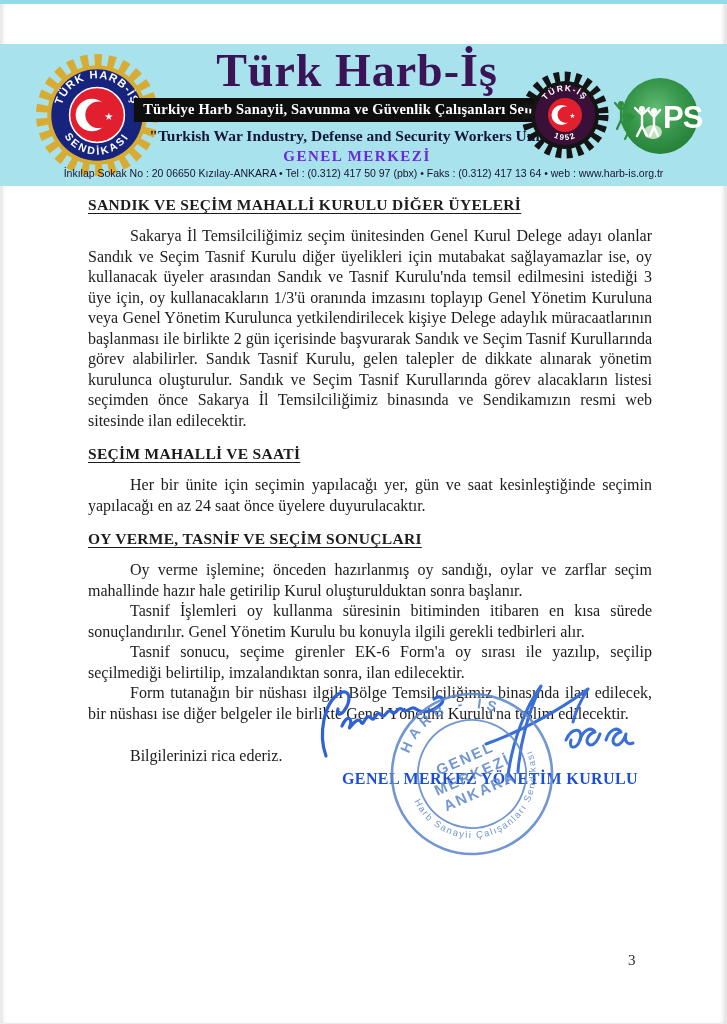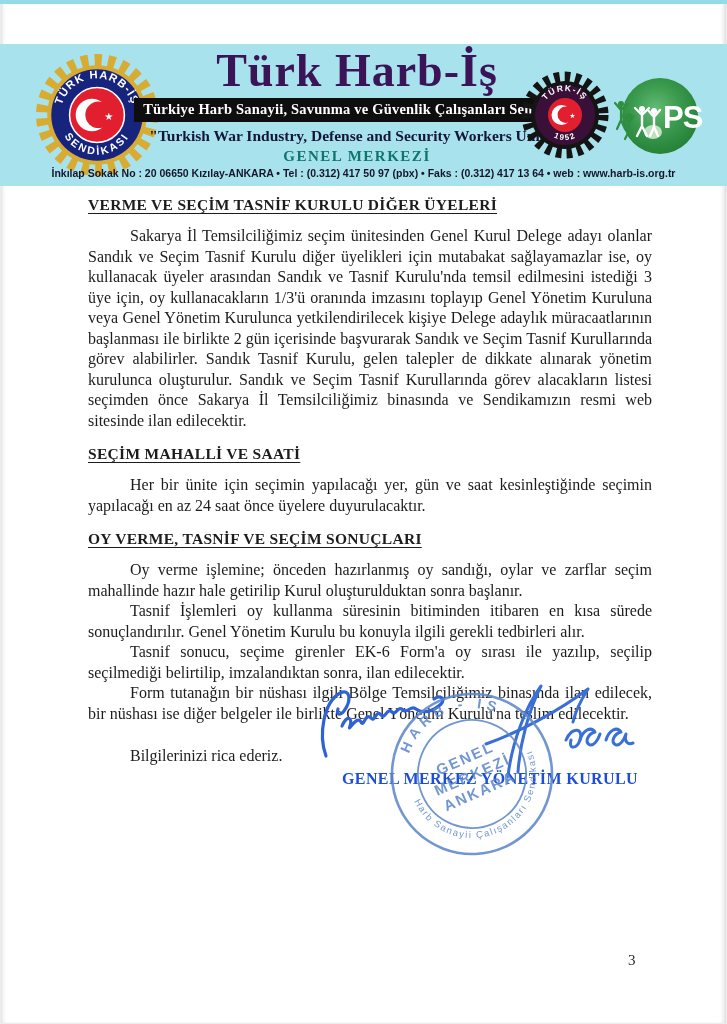--- a/index.html
+++ b/index.html
@@ -12,23 +12,23 @@
   .top-strip{position:absolute;top:0;left:0;right:0;height:4px;background:#93dbe8;}
   
   .band{position:absolute;top:44px;left:0;right:0;height:142px;background:#a8e2ec;}
   .union-logo{position:absolute;left:34px;top:8px;width:126px;height:126px;}
   .turkis-logo{position:absolute;left:520px;top:26px;width:90px;height:90px;}
   .psi-logo{position:absolute;left:612px;top:30px;width:92px;height:88px;}
   .head-center{position:absolute;left:152px;top:2px;width:410px;display:flex;flex-direction:column;align-items:center;}
   .main-title{font-size:46px;font-weight:bold;color:#3b1457;letter-spacing:1px;line-height:50px;white-space:nowrap;}
   .banner{background:#0e0e0e;color:#ffffff;font-size:14.5px;font-weight:bold;padding:3px 9px 4px;margin-top:2px;white-space:nowrap;letter-spacing:.2px;}
   .subtitle-en{margin-top:5px;font-size:15.5px;font-weight:bold;color:#15153a;white-space:nowrap;}
-  .office{margin-top:3px;font-size:15px;font-weight:bold;color:#0f766e;letter-spacing:1.5px;}
+  .office{margin-top:3px;font-size:15px;font-weight:bold;color:#6d28d9;letter-spacing:1.5px;}
   .address{position:absolute;left:0;right:0;top:123px;text-align:center;
-    font-family:"Liberation Sans", sans-serif;font-size:10.5px;font-weight:bold;color:#15152a;}
+    font-family:"Liberation Sans", sans-serif;font-size:10.5px;font-weight:normal;color:#15152a;}
   
   .doc-body{position:absolute;left:88px;top:196px;width:564px;}
   .sec-heading{font-size:15.5px;font-weight:bold;letter-spacing:.3px;
     text-decoration:underline;text-underline-offset:3px;margin:14px 0 12px 0;}
   .sec-heading.first{margin-top:0;}
   .doc-body p{margin:0;font-size:16px;line-height:20.5px;text-align:justify;text-indent:42px;}
   .closing{margin-top:22px !important;text-align:right;}
   
   .sig-left{position:absolute;left:312px;top:684px;width:150px;height:80px;}
   .sig-right{position:absolute;left:448px;top:680px;width:200px;height:100px;}
@@ -115,21 +115,21 @@
         <circle cx="42" cy="37" r="3" fill="#ffffff" stroke="none"></circle>
         <path d="M42,40 L42,53 M42,43 L36,36 M42,43 L48,36 M42,53 L38,62 M42,53 L46,62"></path>
       </g>
       <text x="51" y="54" font-family="Liberation Sans, sans-serif" font-size="31" font-weight="bold" fill="#ffffff" letter-spacing="-1">PSI</text>
     </svg>
 
     <div class="address">İnkılap Sokak No : 20  06650 Kızılay-ANKARA  • Tel : (0.312) 417 50 97 (pbx) • Faks : (0.312) 417 13 64 • web : www.harb-is.org.tr</div>
   </div>
 
   <div class="doc-body">
-    <div class="sec-heading first">VERME VE SEÇİM TASNİF KURULU DİĞER ÜYELERİ</div>
+    <div class="sec-heading first">SANDIK VE SEÇİM MAHALLİ KURULU DİĞER ÜYELERİ</div>
     <p>Sakarya İl Temsilciliğimiz seçim ünitesinden Genel Kurul Delege adayı olanlar Sandık ve Seçim Tasnif Kurulu diğer üyelikleri için mutabakat sağlayamazlar ise, oy kullanacak üyeler arasından Sandık ve Tasnif Kurulu'nda temsil edilmesini istediği 3 üye için, oy kullanacakların 1/3'ü oranında imzasını toplayıp Genel Yönetim Kuruluna veya Genel Yönetim Kurulunca yetkilendirilecek kişiye Delege adaylık müracaatlarının başlanması ile birlikte 2 gün içerisinde başvurarak Sandık ve Seçim Tasnif Kurullarında görev alabilirler. Sandık Tasnif Kurulu, gelen talepler de dikkate alınarak yönetim kurulunca oluşturulur. Sandık ve Seçim Tasnif Kurullarında görev alacakların listesi seçimden önce Sakarya İl Temsilciliğimiz binasında ve Sendikamızın resmi web sitesinde ilan edilecektir.</p>
 
     <div class="sec-heading">SEÇİM MAHALLİ VE SAATİ</div>
     <p>Her bir ünite için seçimin yapılacağı yer, gün ve saat kesinleştiğinde seçimin yapılacağı en az 24 saat önce üyelere duyurulacaktır.</p>
 
     <div class="sec-heading">OY VERME, TASNİF VE SEÇİM SONUÇLARI</div>
     <p>Oy verme işlemine; önceden hazırlanmış oy sandığı, oylar ve zarflar seçim mahallinde hazır hale getirilip Kurul oluşturulduktan sonra başlanır.</p>
     <p>Tasnif İşlemleri oy kullanma süresinin bitiminden itibaren en kısa sürede sonuçlandırılır. Genel Yönetim Kurulu bu konuyla ilgili gerekli tedbirleri alır.</p>
     <p>Tasnif sonucu, seçime girenler EK-6 Form'a oy sırası ile yazılıp, seçilip seçilmediği belirtilip, imzalandıktan sonra, ilan edilecektir.</p>
     <p>Form tutanağın bir nüshası ilgili Bölge Temsilciliğimiz binasında ilan edilecek, bir nüshası ise diğer belgeler ile birlikte Genel Yönetim Kurulu'na teslim edilecektir.</p>

